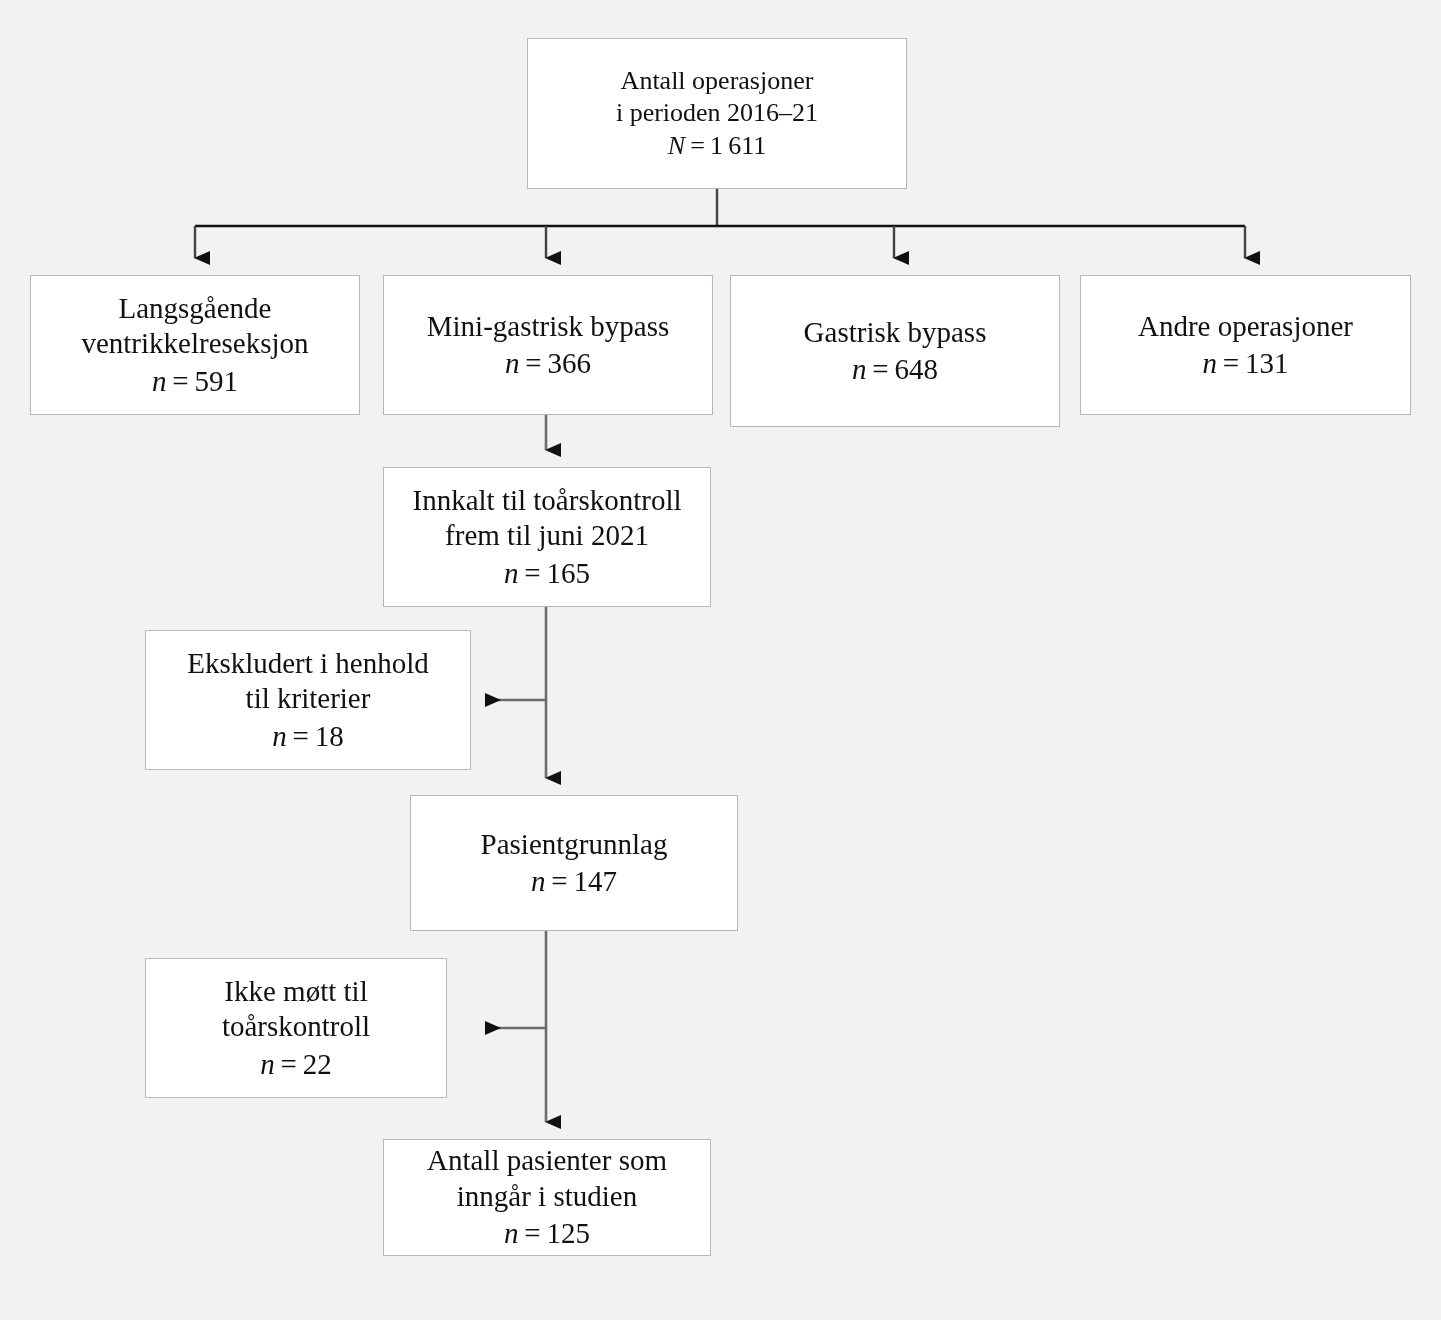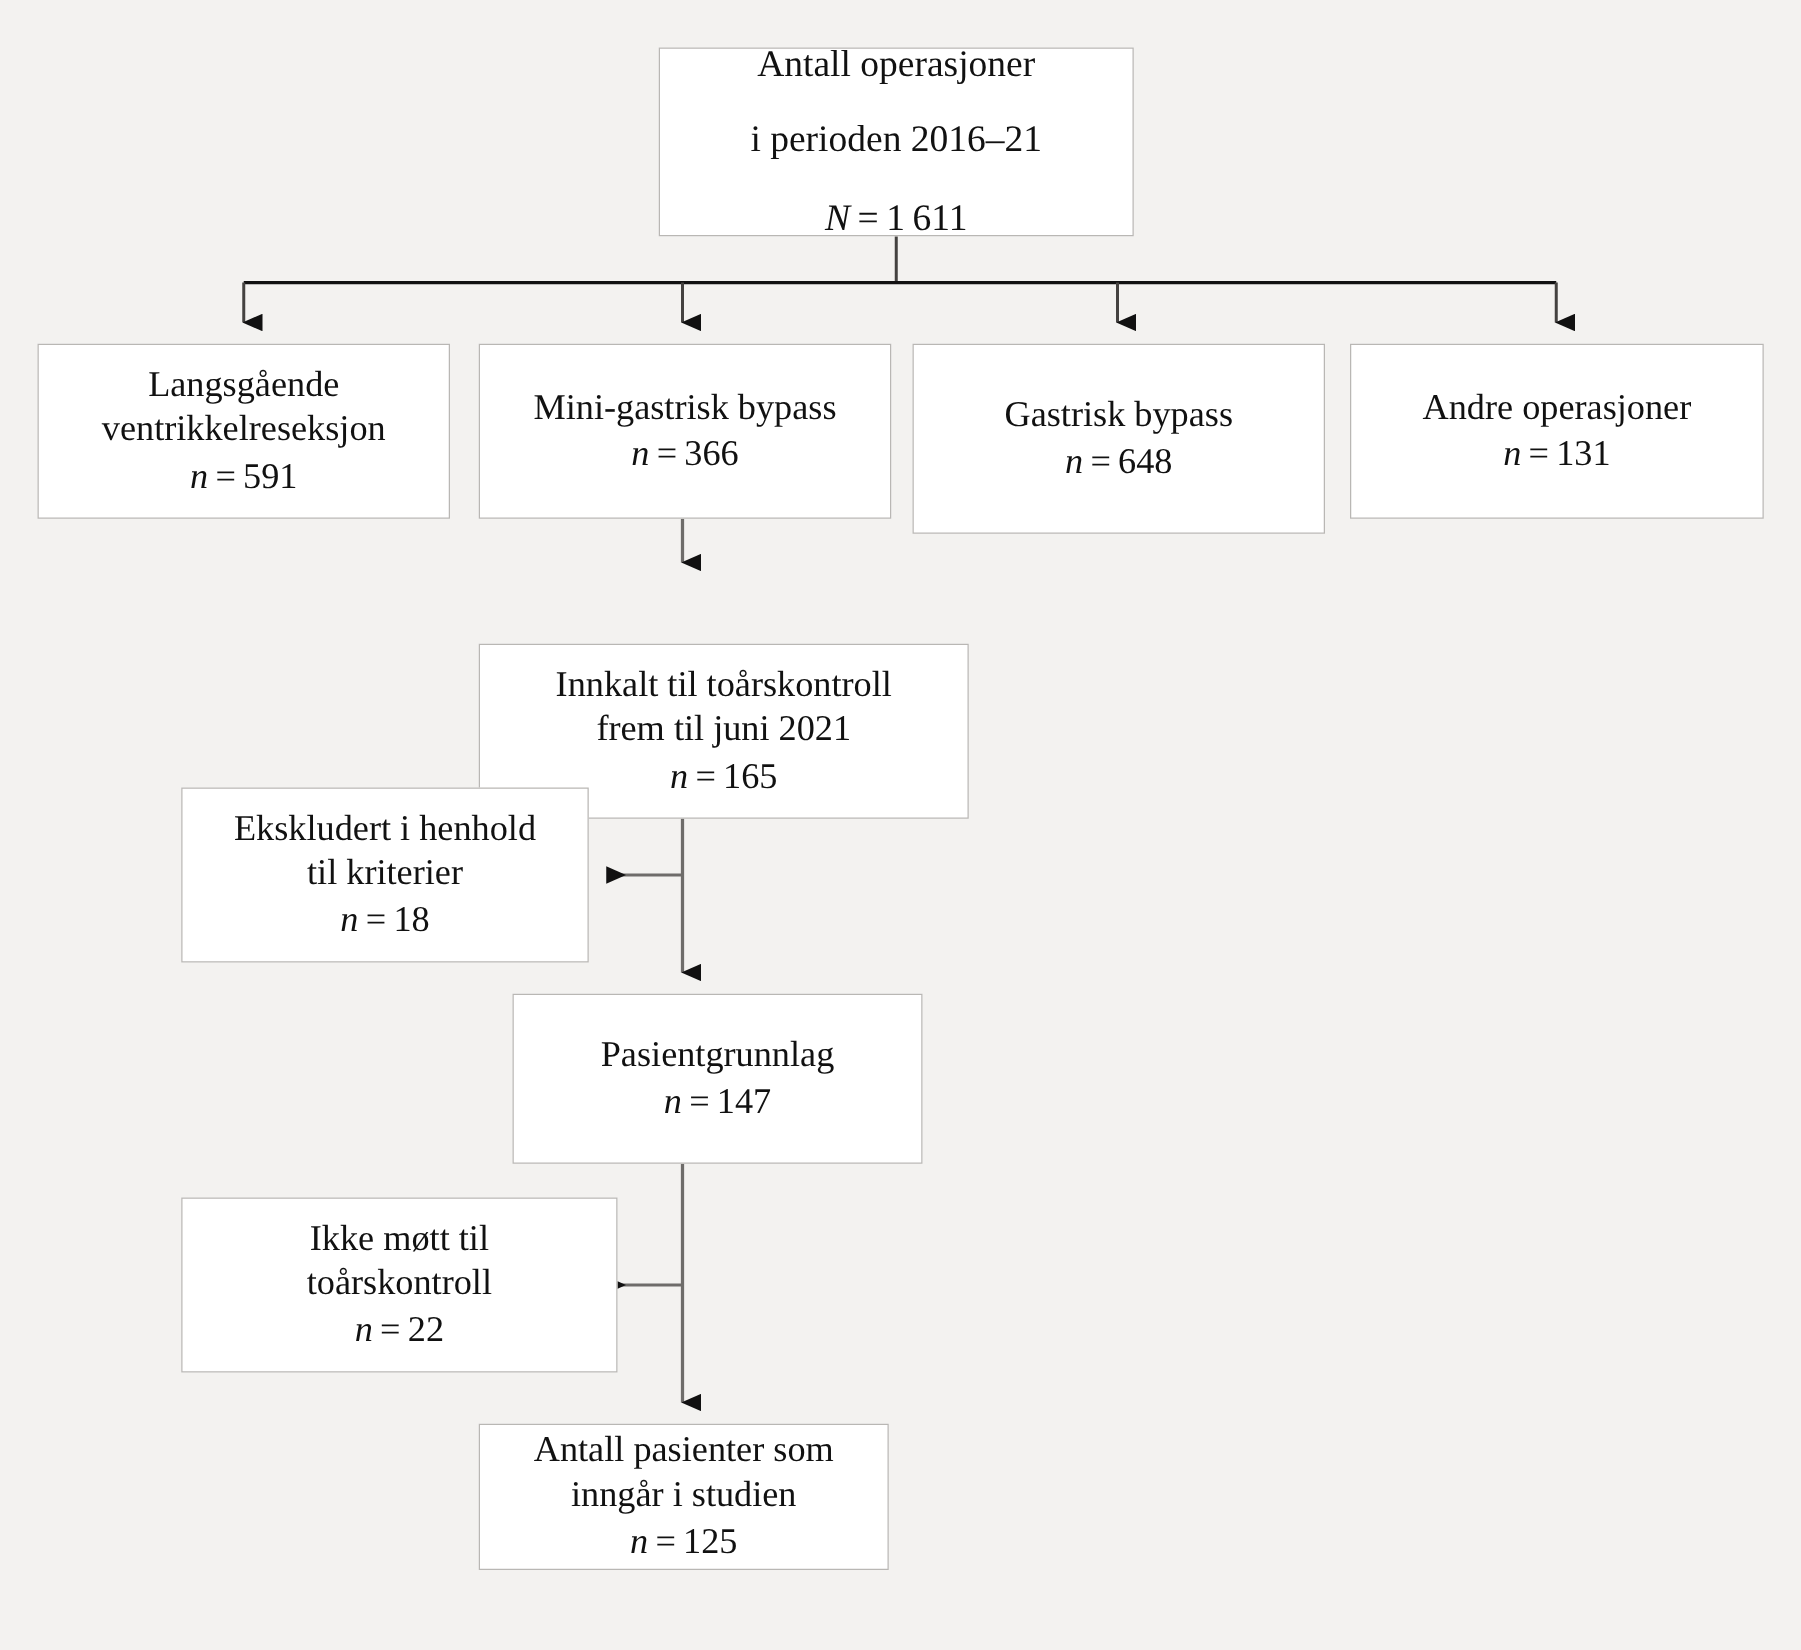--- a/index.html
+++ b/index.html
@@ -55,27 +55,27 @@
   }
   .count .sym {
     font-style: italic;
   }
   
   #node-root        { left: 527px;  top: 38px;   width: 380px; height: 151px; }
   #node-sleeve      { left: 30px;   top: 275px;  width: 330px; height: 140px; }
   #node-minibypass  { left: 383px;  top: 275px;  width: 330px; height: 140px; }
   #node-bypass      { left: 730px;  top: 275px;  width: 330px; height: 152px; }
   #node-other       { left: 1080px; top: 275px;  width: 331px; height: 140px; }
-  #node-invited     { left: 383px;  top: 467px;  width: 392px; height: 140px; margin-top: 48px; }
+  #node-invited     { left: 383px;  top: 467px;  width: 328px; height: 140px; }
   #node-excluded    { left: 145px;  top: 630px;  width: 326px; height: 140px; }
   #node-basis       { left: 383px;  top: 795px;  width: 328px; height: 136px; margin-left: 27px; }
-  #node-noshow      { left: 145px;  top: 958px;  width: 349px; height: 140px; }
+  #node-noshow      { left: 145px;  top: 958px;  width: 302px; height: 140px; }
   #node-final       { left: 383px;  top: 1139px; width: 328px; height: 117px; }
 
-  #node-root        { font-size: 30px; gap: 24px; }
+  #node-root        { font-size: 26px; }
   #node-final       { font-size: 29px; }
 </style>
 </head>
 <body>
 
 <div id="flowchart">
 
   <svg class="connector-layer" viewBox="0 0 1441 1320" width="1441" height="1320" xmlns="http://www.w3.org/2000/svg">
     <defs>
       <marker id="arrow-down" markerWidth="14" markerHeight="16" refX="7" refY="15" orient="auto" markerUnits="userSpaceOnUse">

